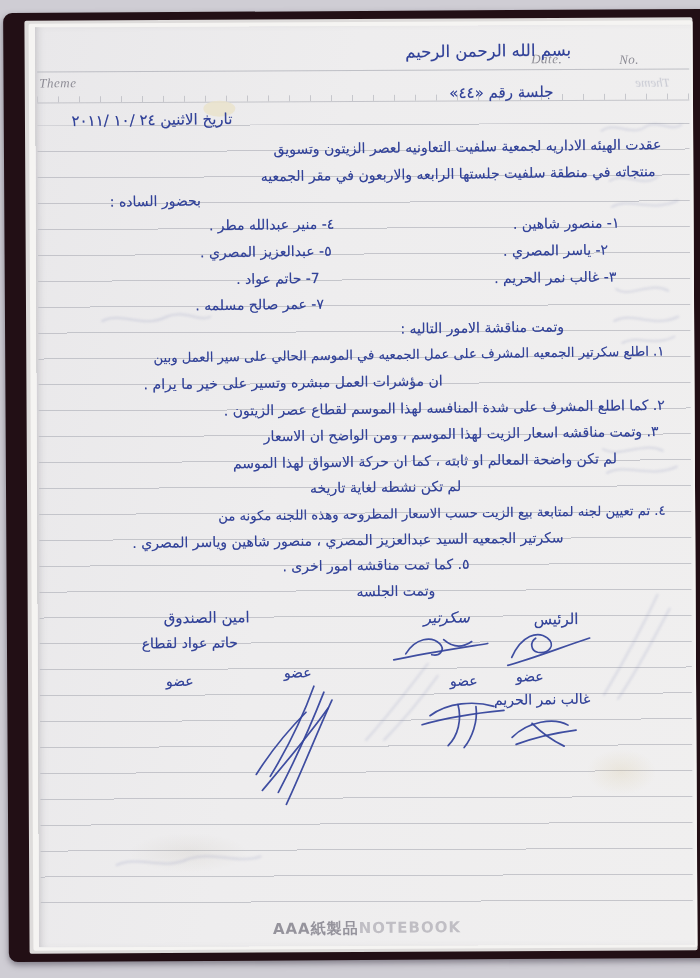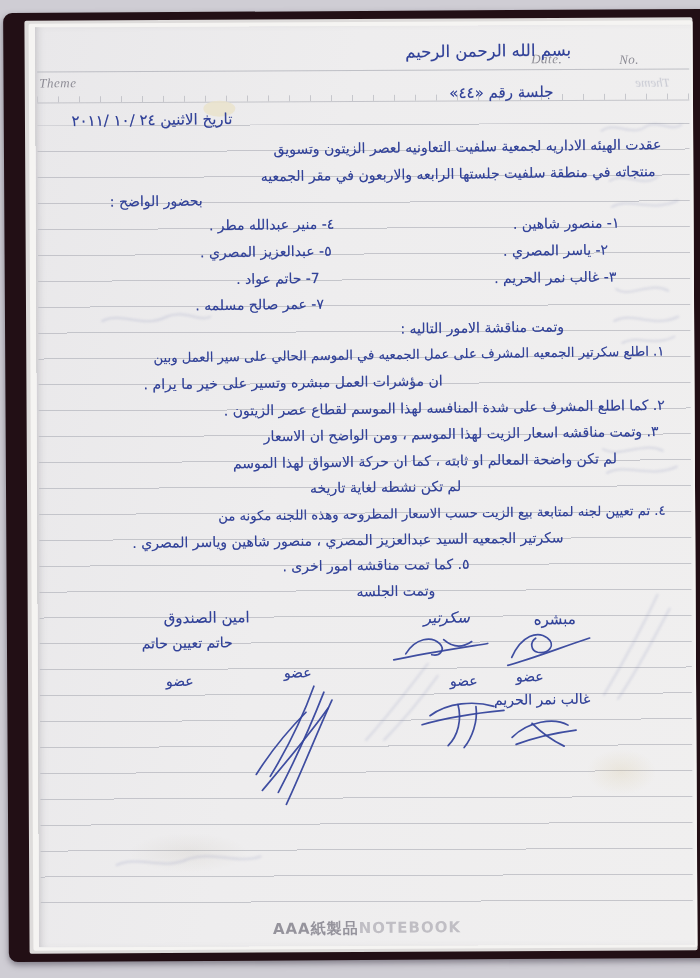--- a/index.html
+++ b/index.html
@@ -92,21 +92,21 @@
   <div class="stain1"></div>
   <div class="stain2"></div>
   <div class="stain3"></div>
 
   <div class="hw big" style="right:120px;top:16px;">بسم الله الرحمن الرحيم</div>
   <div class="hw med" style="right:138px;top:58px;">جلسة رقم «٤٤»</div>
   <div class="hw med" style="left:36px;top:84px;">تاريخ الاثنين ٢٤ /١٠ /٢٠١١</div>
 
   <div class="hw" style="right:30px;top:113px;">عقدت الهيئه الاداريه لجمعية سلفيت التعاونيه لعصر الزيتون وتسويق</div>
   <div class="hw" style="right:36px;top:140px;">منتجاته في منطقة سلفيت جلستها الرابعه والاربعون في مقر الجمعيه</div>
-  <div class="hw" style="left:74px;top:166px;">بحضور الواضح :</div>
+  <div class="hw" style="left:74px;top:166px;">بحضور الساده :</div>
 
   <div class="hw" style="right:72px;top:190px;">١- منصور شاهين .</div>
   <div class="hw" style="right:84px;top:217px;">٢- ياسر المصري .</div>
   <div class="hw" style="right:76px;top:244px;">٣- غالب نمر الحريم .</div>
   <div class="hw" style="right:358px;top:190px;">٤- منير عبدالله مطر .</div>
   <div class="hw" style="right:360px;top:217px;">٥- عبدالعزيز المصري .</div>
   <div class="hw" style="right:372px;top:244px;">7- حاتم عواد .</div>
   <div class="hw" style="right:368px;top:270px;">٧- عمر صالح مسلمه .</div>
 
   <div class="hw" style="right:128px;top:294px;">وتمت مناقشة الامور التاليه :</div>
@@ -120,21 +120,21 @@
   <div class="hw" style="right:76px;top:427px;">لم تكن واضحة المعالم او ثابته ، كما ان حركة الاسواق لهذا الموسم</div>
   <div class="hw" style="right:232px;top:453px;">لم تكن نشطه لغاية تاريخه</div>
 
   <div class="hw" style="right:28px;top:480px;font-size:13.2px;">٤. تم تعيين لجنه لمتابعة بيع الزيت حسب الاسعار المطروحه وهذه اللجنه مكونه من</div>
   <div class="hw" style="right:130px;top:506px;">سكرتير الجمعيه السيد عبدالعزيز المصري ، منصور شاهين وياسر المصري .</div>
 
   <div class="hw" style="right:224px;top:531px;">٥. كما تمت مناقشه امور اخرى .</div>
 
   <div class="hw" style="right:258px;top:557px;">وتمت الجلسه</div>
 
-  <div class="hw med" style="left:496px;top:585px;">مبشره</div>
+  <div class="hw med" style="left:496px;top:585px;">الرئيس</div>
   <div class="sig" style="left:462px;top:600px;">
     <svg width="96" height="48" viewBox="0 0 96 48">
       <path d="M12 32 C22 10, 38 5, 48 13 C56 19, 50 29, 38 27 C31 25, 30 17, 36 13"></path>
       <path d="M8 40 C34 33, 62 22, 90 13"></path>
     </svg>
   </div>
   <div class="hw" style="left:478px;top:643px;">عضو</div>
   <div class="hw" style="left:456px;top:666px;">غالب نمر الحريم</div>
   <div class="sig" style="left:464px;top:686px;">
     <svg width="80" height="42" viewBox="0 0 80 42">
@@ -156,21 +156,21 @@
   <div class="sig" style="left:378px;top:668px;">
     <svg width="94" height="58" viewBox="0 0 94 58">
       <path d="M14 22 C32 9, 58 7, 78 13"></path>
       <path d="M6 31 C34 23, 66 19, 88 17"></path>
       <path d="M42 11 C46 26, 42 42, 32 52"></path>
       <path d="M60 13 C62 28, 56 44, 48 54"></path>
     </svg>
   </div>
 
   <div class="hw med" style="left:126px;top:582px;">امين الصندوق</div>
-  <div class="hw" style="left:104px;top:608px;">حاتم تعيين حاتم</div>
+  <div class="hw" style="left:104px;top:608px;">حاتم عواد لقطاع</div>
   <div class="hw" style="left:128px;top:646px;">عضو</div>
   <div class="hw" style="left:246px;top:638px;">عضو</div>
   <div class="sig" style="left:198px;top:652px;">
     <svg width="112" height="132" viewBox="0 0 112 132">
       <path d="M78 8 C70 30, 56 62, 34 98"></path>
       <path d="M88 14 C76 44, 60 80, 42 114"></path>
       <path d="M96 22 C82 52, 66 92, 50 126"></path>
       <path d="M20 96 C34 74, 52 52, 70 34"></path>
       <path d="M26 112 C48 86, 72 58, 92 30"></path>
     </svg>

